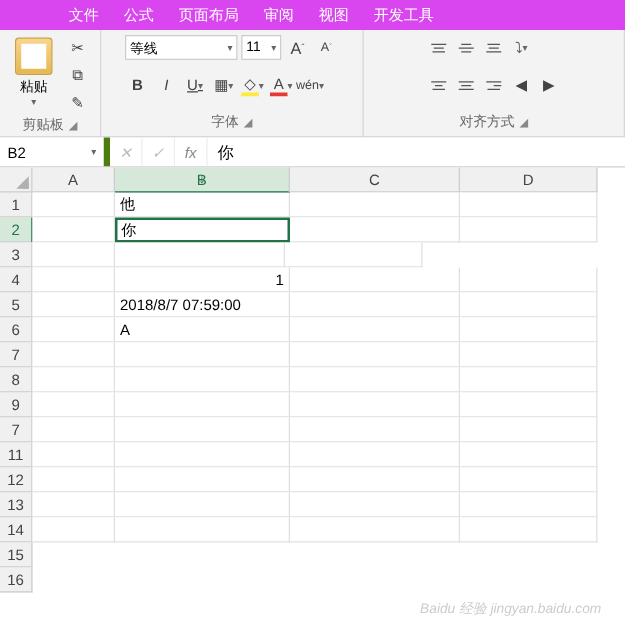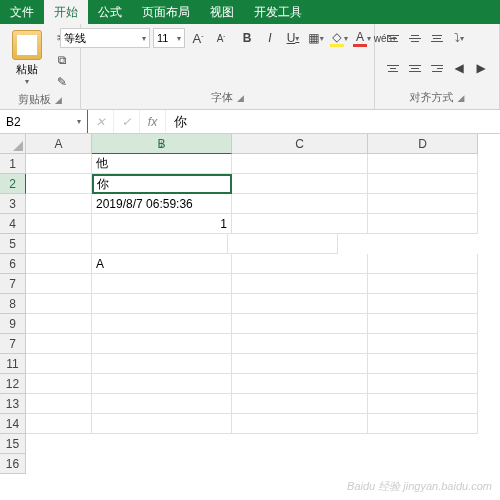--- a/index.html
+++ b/index.html
@@ -1,18 +1,18 @@
 <!DOCTYPE html>
 <html><head>
 <meta charset="utf-8">
 <style>
 * { margin: 0; padding: 0; box-sizing: border-box; font-family: "Microsoft YaHei", sans-serif; }
 body { width: 500px; height: 500px; background: #fff; overflow: hidden; font-size: 12px; }
 
-.tabs { background: #15803d; height: 24px; display: flex; color: #fff; }
+.tabs { background: #d946ef; height: 24px; display: flex; color: #fff; padding-left: 45px; }
 .tab { padding: 4px 10px; cursor: pointer; font-size: 12px; }
 .tab.active { background: #f3f3f3; color: #217346; }
 
 .ribbon { background: #f3f3f3; height: 86px; border-bottom: 1px solid #d0d0d0; display: flex; }
 .group { border-right: 1px solid #d6d6d6; padding: 4px 8px 2px 8px; display: flex; flex-direction: column; justify-content: space-between; align-items: center; }
 .group-content { display: flex; align-items: flex-start; gap: 6px; flex: 1; }
 .group-label { font-size: 11px; color: #666; text-align: left; padding-bottom: 2px; }
 .group-label .dlg { font-size: 9px; color: #888; margin-left: 4px; }
 
 .paste-btn { display: flex; flex-direction: column; align-items: center; padding: 2px 4px; cursor: pointer; }
@@ -27,21 +27,21 @@
 .fbtn { width: 20px; height: 20px; display:flex; align-items:center; justify-content:center; cursor:pointer; color:#444; font-size:12px; }
 .grow { font-size:13px; } .shrink { font-size:10px; }
 .color-underline { border-bottom: 3px solid; width: 14px; text-align:center; }
 
 .align-group .row { display:flex; gap:2px; margin-bottom:4px; }
 .albtn { width:20px; height:20px; display:flex; flex-direction:column; justify-content:center; align-items:center; cursor:pointer; gap:2px; }
 .albtn span { display:block; height:1px; background:#555; }
 .l1{width:12px;}.l2{width:8px;}.l3{width:10px;}
 
 .namebox-bar { height: 24px; border-bottom: 1px solid #d0d0d0; display: flex; align-items: stretch; background:#fff; }
-.namebox { width: 88px; border-right: 1px solid #4d7c0f; display:flex; align-items:center; padding: 0 6px; font-size: 12px; justify-content:space-between;}
+.namebox { width: 88px; border-right: 5px solid #4d7c0f; display:flex; align-items:center; padding: 0 6px; font-size: 12px; justify-content:space-between;}
 .fx-cancel, .fx-ok, .fx-label { width:26px; display:flex; align-items:center; justify-content:center; border-right:1px solid #eee; color:#bbb; font-style:italic; }
 .fx-label { color:#888; font-style: italic; }
 .formula { flex:1; display:flex; align-items:center; padding:0 8px; font-size:13px; }
 
 .sheet { display:flex; }
 .rowheads { display:flex; flex-direction:column; }
 .colheads { display:flex; }
 .corner { width:26px; height:20px; background:#f0f0f0; border-right:1px solid #ccc; border-bottom:1px solid #ccc; position:relative;}
 .corner::after { content:""; position:absolute; right:2px; bottom:2px; border:5px solid transparent; border-right-color:#b0b0b0; border-bottom-color:#b0b0b0; }
 .colhead { height:20px; background:#f0f0f0; border-right:1px solid #ccc; border-bottom:1px solid #ccc; display:flex; align-items:center; justify-content:center; font-size:12px; color:#444; }
@@ -49,30 +49,30 @@
 .rowhead { width:26px; height:20px; background:#f0f0f0; border-right:1px solid #ccc; border-bottom:1px solid #ccc; display:flex; align-items:center; justify-content:center; font-size:12px; color:#444; }
 .rowhead.active { background:#d5e8d9; border-right:1px solid #217346; color:#217346; }
 .cells { display:flex; flex-direction:column; }
 .cellrow { display:flex; }
 .cell { height:20px; border-right:1px solid #e0e0e0; border-bottom:1px solid #e0e0e0; font-size:12px; padding: 2px 4px; display:flex; align-items:center; background:#fff; overflow:hidden; white-space:nowrap;}
 .cell.num { justify-content:flex-end; }
 .cell.selected { border:2px solid #217346; padding:0 3px; }
 .colA{width:66px;} .colB{width:140px;} .colC{width:136px;} .colD{width:110px;}
 .colcursor { position:absolute; font-size:11px; left:50%; transform:translateX(-50%); top:3px; }
 
-.watermark { position:absolute; right:8px; bottom:6px; color:#ccc; font-size:11px; font-style:italic;}
+.watermark { position:absolute; right:19px; bottom:6px; color:#ccc; font-size:11px; font-style:italic;}
 </style>
 </head>
 <body>
 
 <div class="tabs">
   <div class="tab">文件</div>
-  <div class="tab active">开始</div>
   <div class="tab">公式</div>
   <div class="tab">页面布局</div>
+  <div class="tab">审阅</div>
   <div class="tab">视图</div>
   <div class="tab">开发工具</div>
 </div>
 
 <div class="ribbon">
   <div class="group">
     <div class="group-content">
       <div class="paste-btn">
         <div class="paste-icn"></div>
         <div style="font-size:11px; margin-top:2px;">粘贴</div>
@@ -87,21 +87,21 @@
           </div>
         <div class="fbtn">
             <span>✎</span>
           </div>
       </div>
     </div>
     <div class="group-label"><span>剪贴板</span><span class="dlg">◢</span></div>
   </div>
 
   <div class="group font-group" style="min-width:210px;">
-    <div class="group-content" style="flex-direction:row;">
+    <div class="group-content" style="flex-direction:column;">
       <div class="row">
         <div class="font-sel">
             <span>等线</span>
             <span class="ddrop">▾</span>
           </div>
         <div class="size-sel">
             <span>11</span>
             <span class="ddrop">▾</span>
           </div>
         <div class="fbtn grow">
@@ -240,32 +240,32 @@
           <div class="cell colD"></div>
         </div>
         <div class="cellrow">
           <div class="cell colA"></div>
           <div class="cell colB selected">你</div>
           <div class="cell colC"></div>
           <div class="cell colD"></div>
         </div>
         <div class="cellrow">
           <div class="cell colA"></div>
-          <div class="cell colB">2019/8/7  06:59:36</div>
           <div class="cell colC"></div>
           <div class="cell colD"></div>
         </div>
         <div class="cellrow">
           <div class="cell colA"></div>
           <div class="cell colB num">1</div>
           <div class="cell colC"></div>
           <div class="cell colD"></div>
         </div>
         <div class="cellrow">
           <div class="cell colA"></div>
+          <div class="cell colB">2018/8/7  07:59:00</div>
           <div class="cell colC"></div>
           <div class="cell colD"></div>
         </div>
         <div class="cellrow">
           <div class="cell colA"></div>
           <div class="cell colB">A</div>
           <div class="cell colC"></div>
           <div class="cell colD"></div>
         </div>
         <div class="cellrow">

